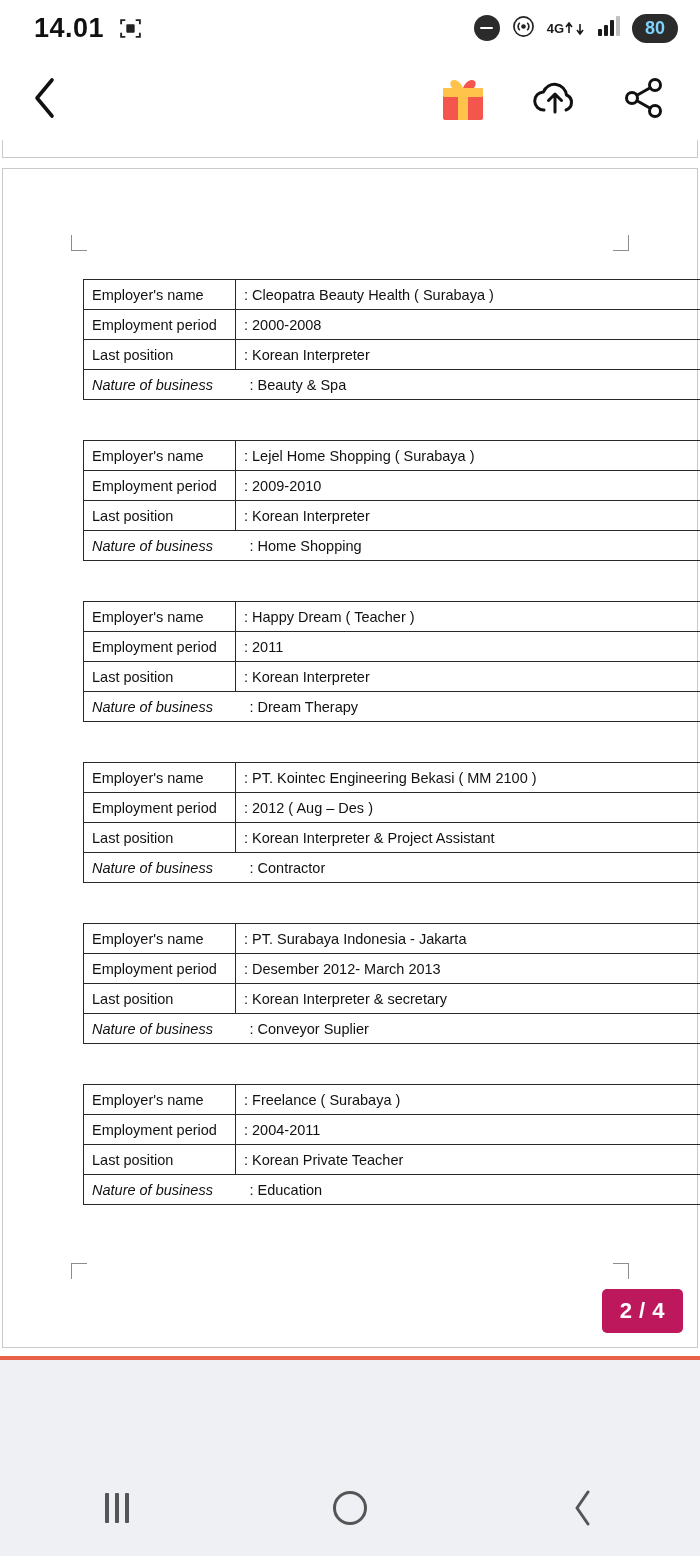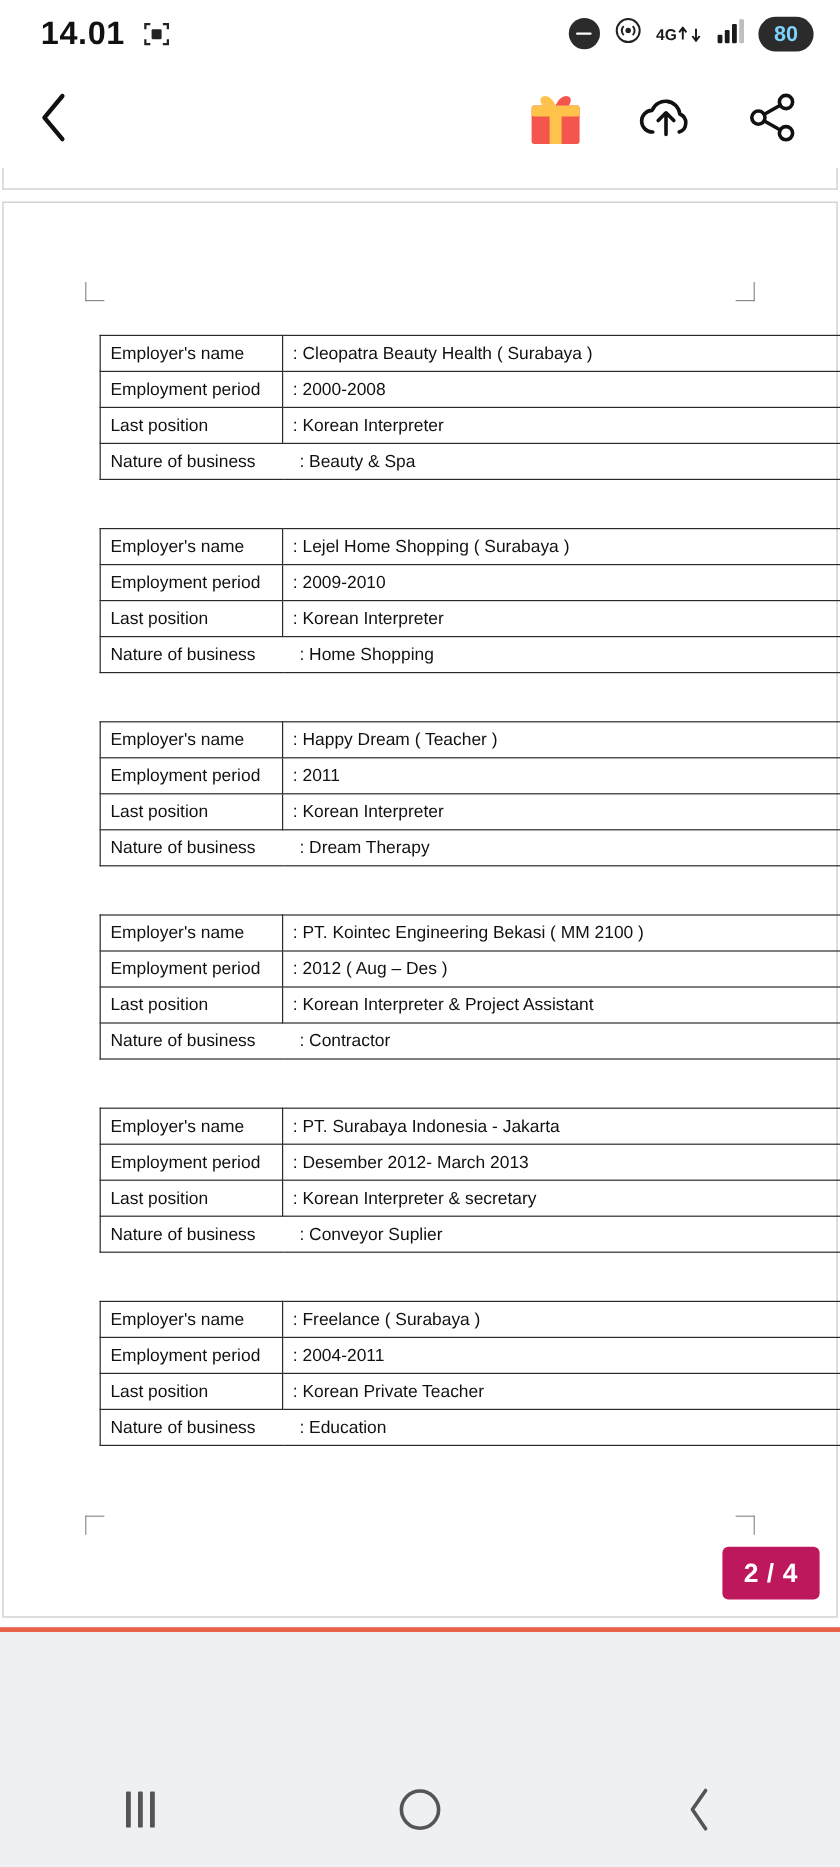--- a/index.html
+++ b/index.html
@@ -76,21 +76,21 @@
   }
   table.entry td {
     border: 1px solid #2a2a2a;
     height: 30px;
     font-size: 14.5px; color: #111;
     padding: 0 8px;
     vertical-align: middle;
     white-space: nowrap; overflow: hidden;
   }
   table.entry td.label { width: 152px; }
-  table.entry tr:last-child td.label { border-right: none; }
+  table.entry tr:last-child td.label { border-right: none; font-style: italic; }
   table.entry tr:last-child td.value { border-left: none; padding-left: 14px; }
 
   .page-badge {
     position: absolute; right: 14px; bottom: 14px;
     background: #be185d; color: #fff;
     font-size: 22px; font-weight: 700;
     padding: 9px 18px; border-radius: 5px;
     letter-spacing: .5px;
   }
   .accent-bar { height: 4px; background: #e8624a; margin: 8px 0 0 0; }

